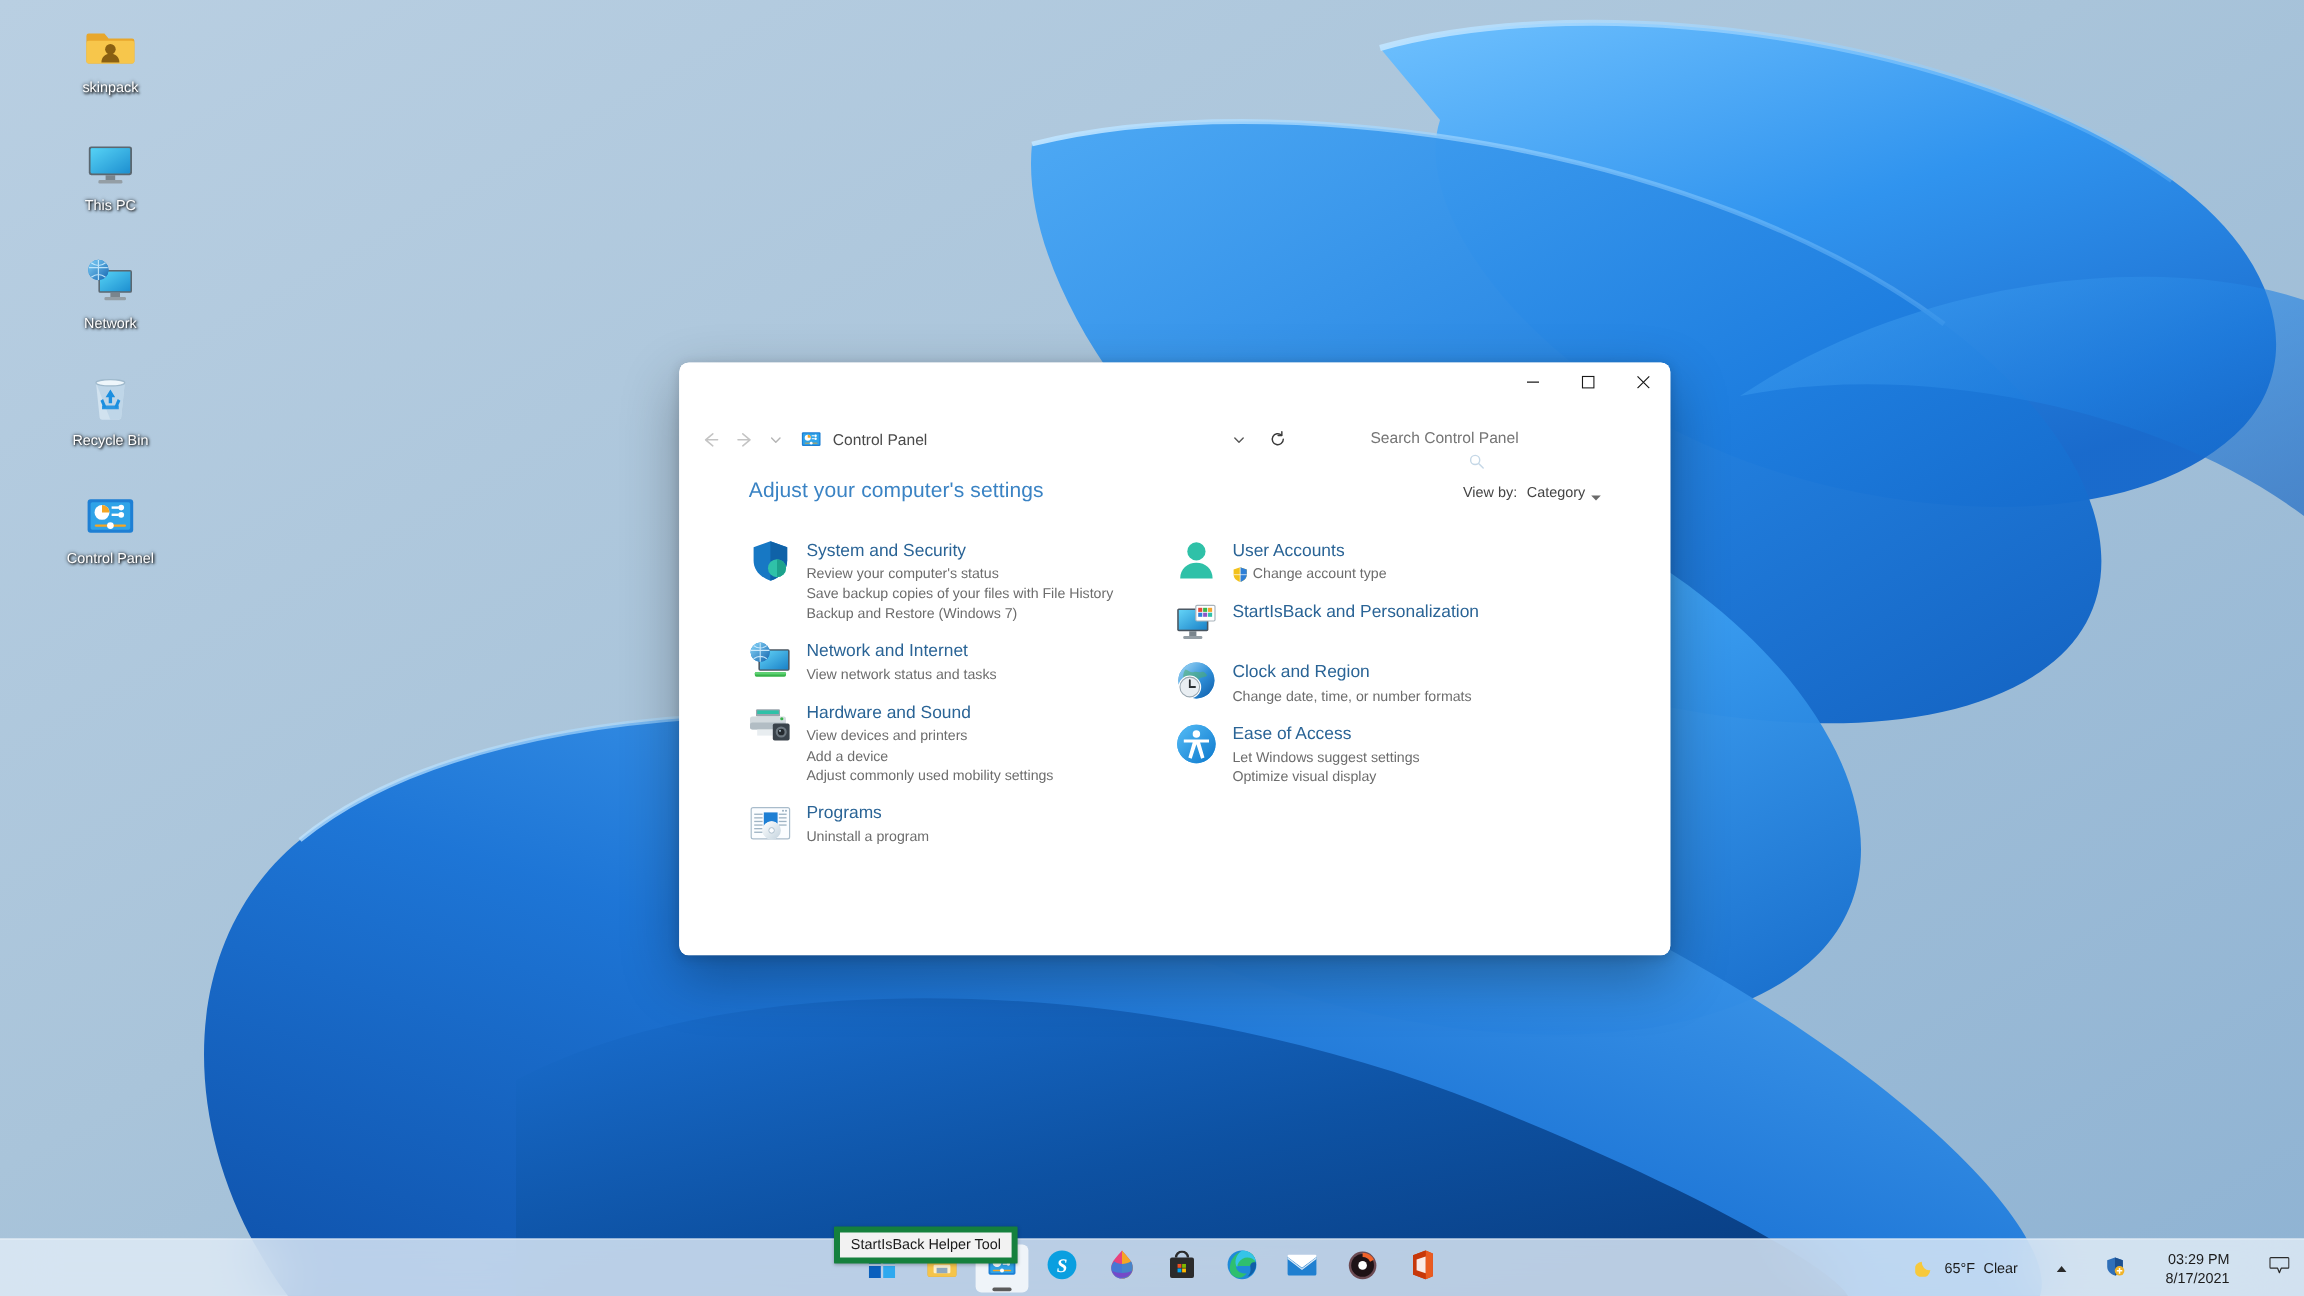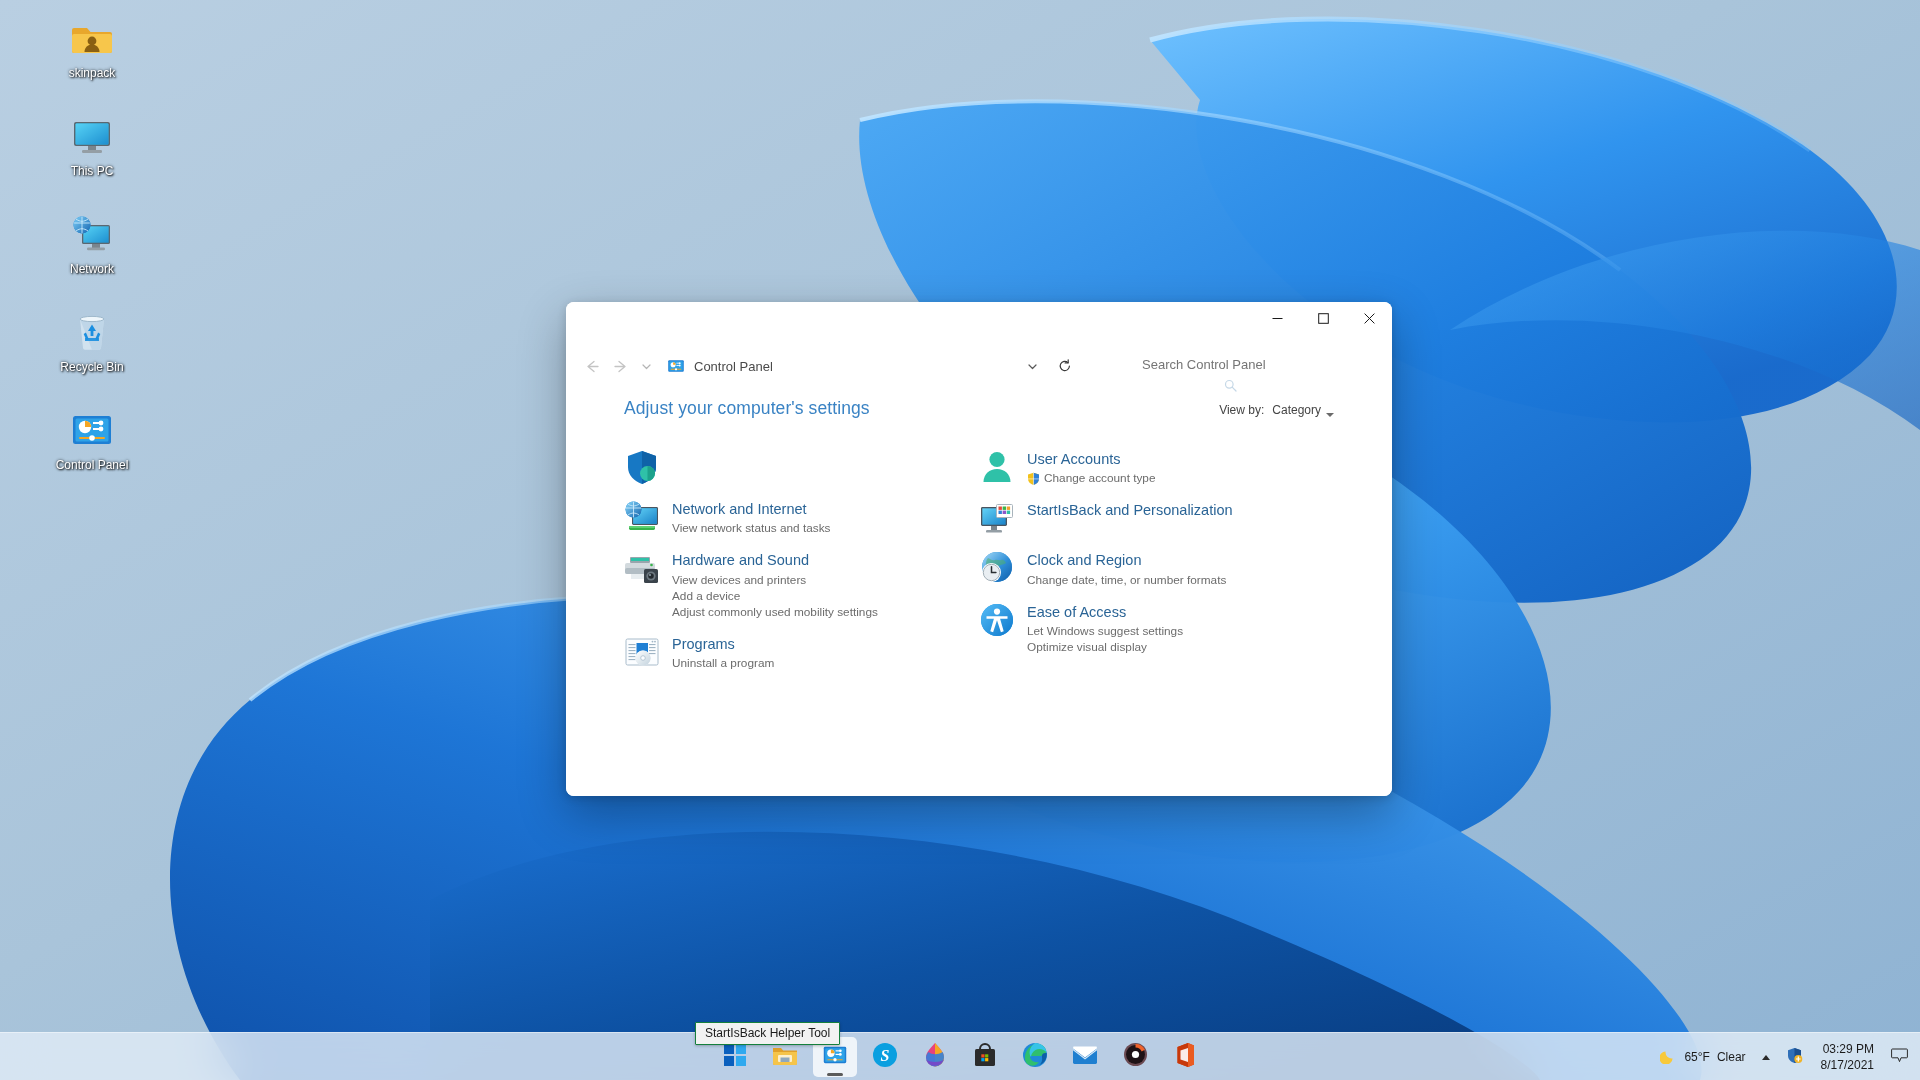--- a/index.html
+++ b/index.html
@@ -103,21 +103,21 @@
   }
   .cat-link{
     font-size:11.8px; color:#6c6c6c; line-height:1.38;
     display:flex; align-items:center; gap:4px;
   }
   .shield-mini{ width:13px; height:13px; display:inline-flex; flex-shrink:0; }
 
   
   #tooltip{
     position:absolute; left:695px; top:1022px; z-index:40;
-    background:#f2f2f2; border:1px solid #15803d; color:#1a1a1a;
+    background:#f2f2f2; border:5px solid #15803d; color:#1a1a1a;
     font-size:12px; padding:3px 9px 4px 9px; border-radius:1px;
     box-shadow:0 1px 3px rgba(0,0,0,.25); white-space:nowrap;
   }
 
   
   #taskbar{
     position:absolute; left:0; bottom:0; width:1920px; height:48px; z-index:30;
     background:rgba(225,236,246,.82);
     backdrop-filter:blur(22px);
     border-top:1px solid rgba(255,255,255,.45);
@@ -131,21 +131,21 @@
     width:44px; height:40px; border-radius:5px; display:flex; align-items:center;
     justify-content:center; position:relative; cursor:default;
   }
   .tb-btn.active{ background:rgba(255,255,255,.78); }
   .tb-btn.active::after{
     content:""; position:absolute; bottom:1px; left:50%; transform:translateX(-50%);
     width:16px; height:3px; border-radius:2px; background:#5b5b5b;
   }
   #tb-right{
     position:absolute; right:0; top:0; height:48px; display:flex; align-items:center;
-    gap:0; padding-right:6px;
+    gap:16px; padding-right:6px;
   }
   .tray-group{
     display:flex; align-items:center; gap:7px; padding:0 8px; height:40px; border-radius:5px;
     cursor:default; font-size:12px; color:#1b1b1b;
   }
   #clock{
     display:flex; flex-direction:column; align-items:flex-end; justify-content:center;
     font-size:12px; color:#1b1b1b; line-height:1.35; padding:0 10px; height:40px;
     border-radius:5px; cursor:default;
   }
@@ -408,20 +408,32 @@
 
         <div class="cat-item">
           <span class="cat-icon">
             <svg width="36" height="36" viewBox="0 0 36 36">
               <path d="M18 2 L32 7 v11 c0 8.5 -6 14 -14 17 C10 32 4 26.5 4 18 V7 z" fill="#1778c4"></path>
               <path d="M18 2 L32 7 v11 c0 8.5 -6 14 -14 17 z" fill="#0f62a8"></path>
               <circle cx="23.5" cy="24.5" r="7.5" fill="#2fc1a8"></circle>
               <path d="M23.5 17 a7.5 7.5 0 0 1 0 15 z" fill="#1da28c"></path>
             </svg>
           </span>
+          <div class="cat-body">
+            <div class="cat-title">System and Security</div>
+            <div class="cat-link">
+                <span>Review your computer's status</span>
+              </div>
+            <div class="cat-link">
+                <span>Save backup copies of your files with File History</span>
+              </div>
+            <div class="cat-link">
+                <span>Backup and Restore (Windows 7)</span>
+              </div>
+          </div>
         </div>
 
         <div class="cat-item">
           <span class="cat-icon">
             <svg width="36" height="36" viewBox="0 0 36 36">
               <rect x="8" y="8" width="26" height="18" rx="1.4" fill="#4a5560"></rect>
               <rect x="9.3" y="9.3" width="23.4" height="15.4" fill="#2fa8e0"></rect>
               <rect x="9.3" y="9.3" width="23.4" height="15.4" fill="url(#ni1)"></rect>
               <defs>
                   <linearGradient id="ni1" x1="0" y1="0" x2="1" y2="1">

